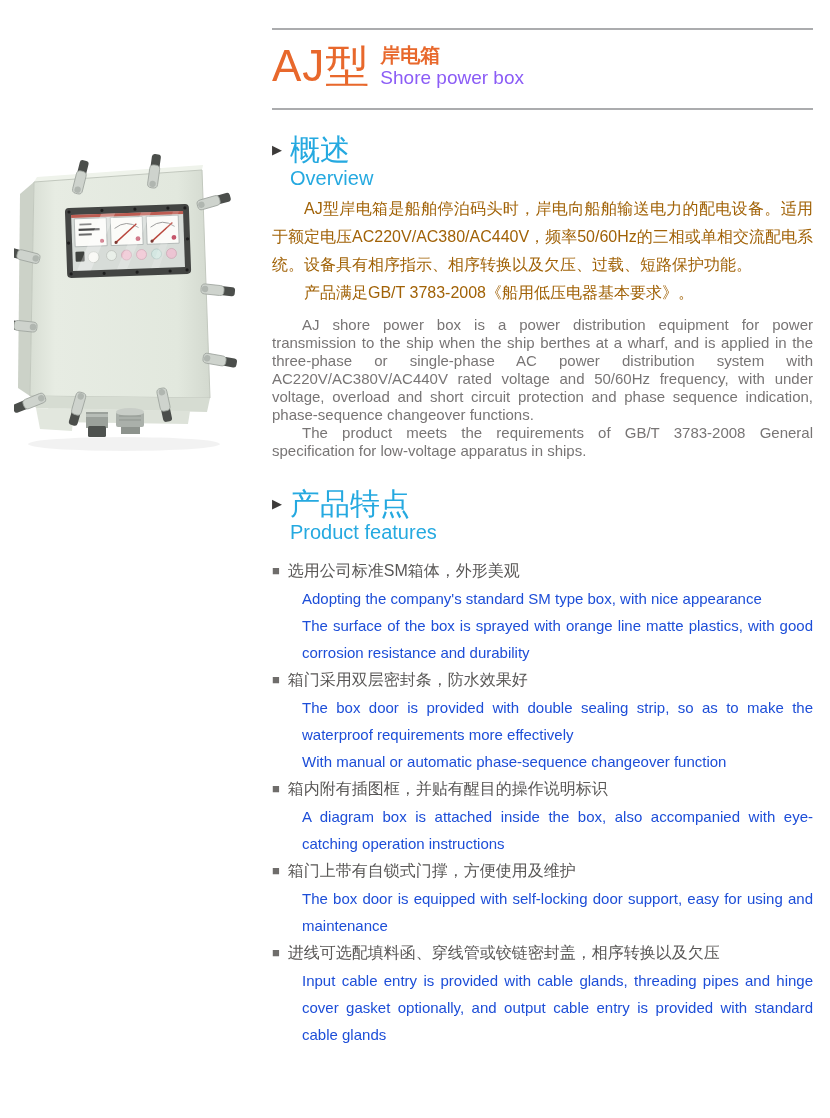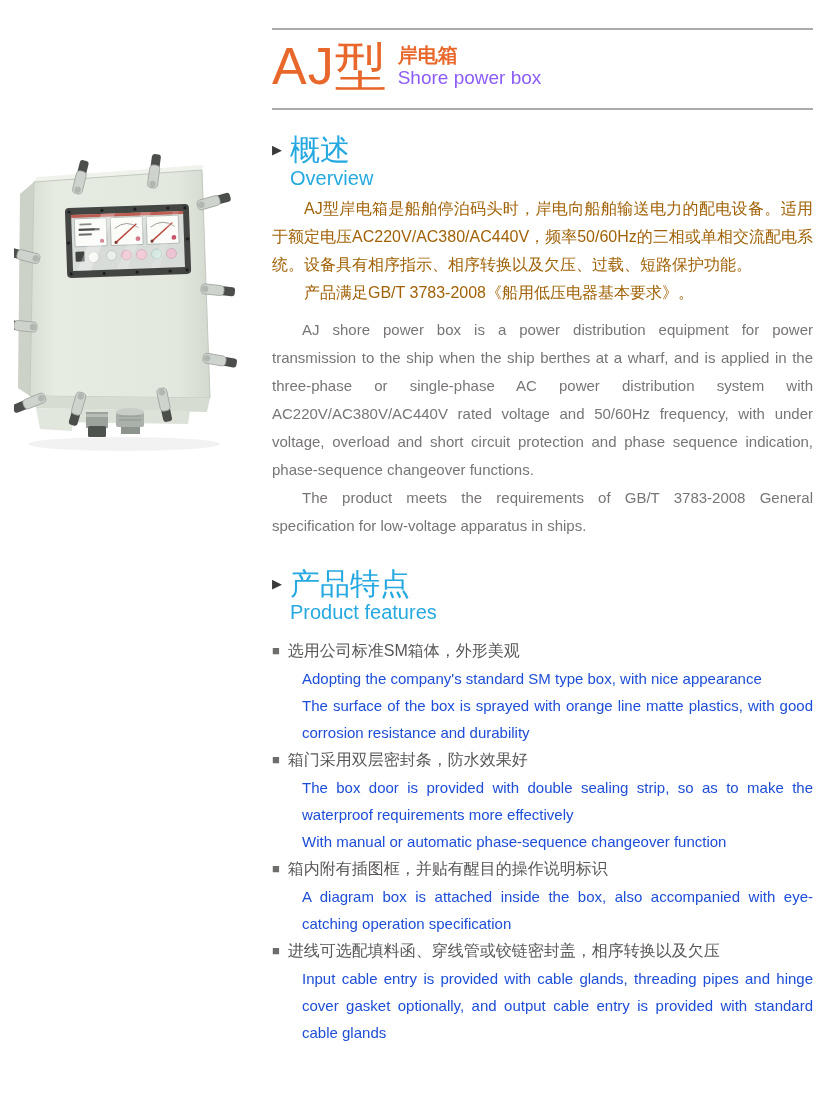--- a/index.html
+++ b/index.html
@@ -16,40 +16,40 @@
 
   
   .content { position:absolute; left:272px; top:0; width:541px; }
 
   .rule { height:2px; background:#abacae; }
   .rule-top { margin-top:28px; }
   .rule-mid { margin-top:19px; }
 
   
   .title-block { margin-top:13px; display:flex; align-items:center; }
-  .model { color:#e8682c; font-size:52px; line-height:46px; letter-spacing:1px; font-weight:400; }
+  .model { color:#e8682c; font-size:44px; line-height:46px; letter-spacing:1px; font-weight:400; }
   .title-sub { margin-left:10px; display:flex; flex-direction:column; }
   .name-cn { color:#e8682c; font-size:20px; line-height:23px; font-weight:700; }
   .name-en { color:#8b5cf6; font-size:19px; line-height:22px; }
 
   
   .section { margin-top:22px; }
   .sec-head { display:flex; align-items:flex-start; }
   .sec-arrow { width:18px; color:#3c3a39; font-size:13px; line-height:36px; flex:none; }
   .sec-title-cn { color:#25a9e0; font-size:30px; line-height:36px; font-weight:500; }
   .sec-title-en { color:#25a9e0; font-size:20px; line-height:21px; font-weight:400; }
 
   
   .p-cn {
     color:#a16207; font-size:16px; line-height:28px;
     text-align:justify; text-indent:2em; margin-top:6px;
   }
   .p-cn + .p-cn { margin-top:0; }
   .p-en {
-    color:#787575; font-size:15px; line-height:28px;
+    color:#787575; font-size:15px; line-height:18px;
     text-align:justify; text-indent:2em; margin-top:9px;
   }
   .p-en + .p-en { margin-top:0; }
 
   
   .features { margin-top:26px; }
   .feature-list { list-style:none; margin-top:14px; }
   .f-cn { color:#595756; font-size:16px; line-height:27px; }
   .f-bullet { color:#6f6d6b; font-size:13px; margin-right:8px; position:relative; top:-1px; }
   .f-en {
@@ -223,21 +223,25 @@
         </li>
         <li>
           <div class="f-cn"><span class="f-bullet">■</span><span>箱门采用双层密封条，防水效果好</span></div>
           <div class="f-en">The box door is provided with double sealing strip, so as to make the waterproof requirements more effectively</div>
         </li>
         <li>
           <div class="f-en">With manual or automatic phase-sequence changeover function</div>
         </li>
         <li>
           <div class="f-cn"><span class="f-bullet">■</span><span>箱内附有插图框，并贴有醒目的操作说明标识</span></div>
-          <div class="f-en">A diagram box is attached inside the box, also accompanied with eye-catching operation specification</div>
+          <div class="f-en">A diagram box is attached inside the box, also accompanied with eye-catching operation instructions</div>
+        </li>
+        <li>
+          <div class="f-cn"><span class="f-bullet">■</span><span>箱门上带有自锁式门撑，方便使用及维护</span></div>
+          <div class="f-en">The box door is equipped with self-locking door support, easy for using and maintenance</div>
         </li>
         <li>
           <div class="f-cn"><span class="f-bullet">■</span><span>进线可选配填料函、穿线管或铰链密封盖，相序转换以及欠压</span></div>
           <div class="f-en">Input cable entry is provided with cable glands, threading pipes and hinge cover gasket optionally, and output cable entry is provided with standard cable glands</div>
         </li>
       </ul>
     </section>
 
   </div>
 </div>

